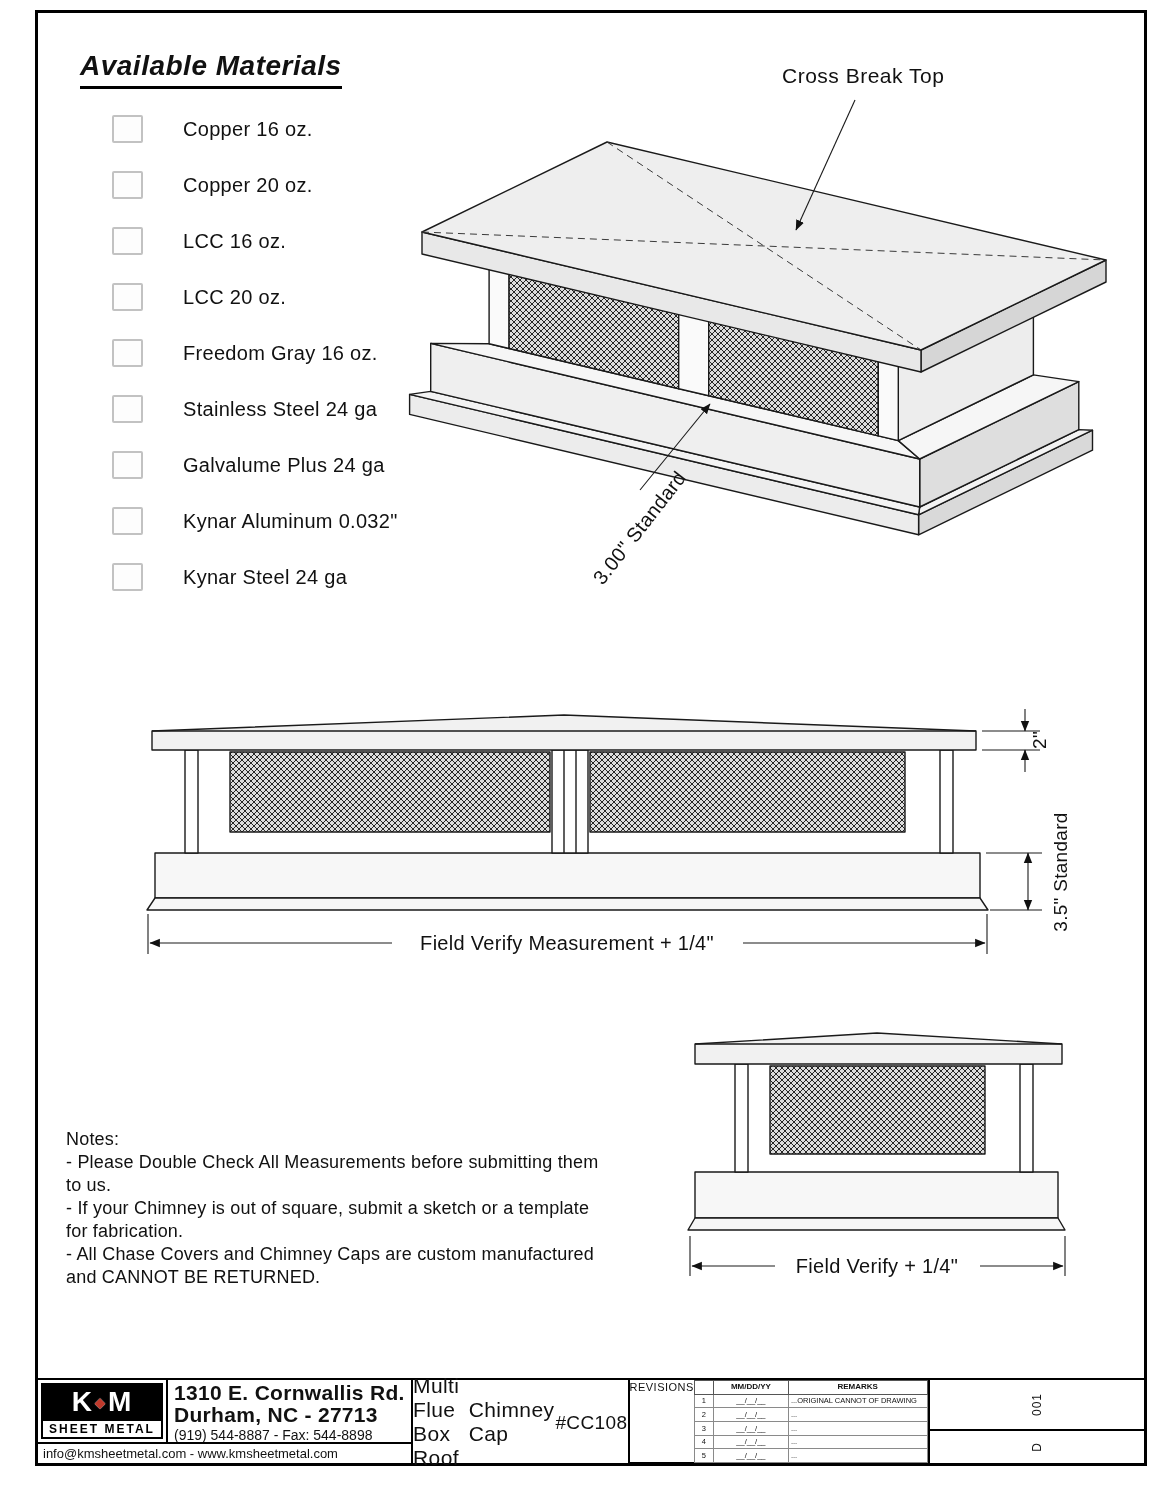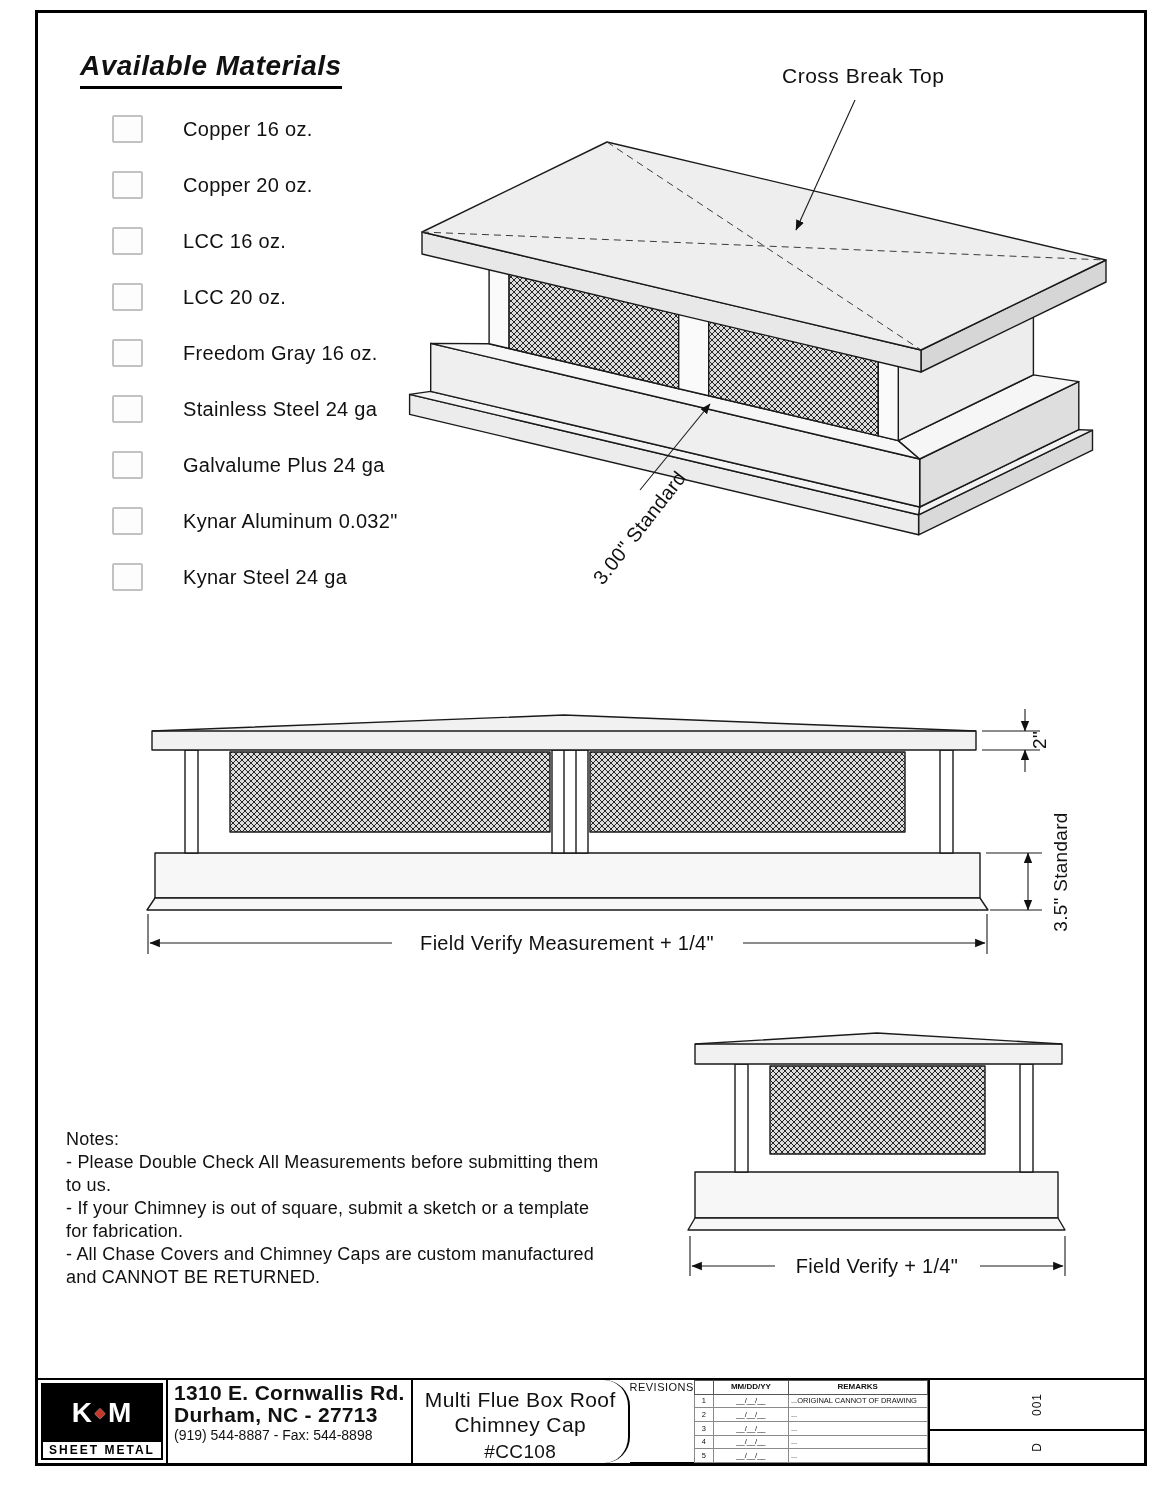--- a/index.html
+++ b/index.html
@@ -41,22 +41,22 @@
   .logo-box{border:2px solid #000;height:100%;box-sizing:border-box;display:flex;flex-direction:column;}
   .logo-top{flex:1;background:#000;color:#fff;display:flex;align-items:center;justify-content:center;
     font-weight:bold;font-size:28px;letter-spacing:1px;line-height:1;}
   .logo-diamond{color:#c0392b;font-size:13px;margin:0 2px;text-shadow:0 0 1px #fff;}
   .logo-bottom{background:#fff;color:#000;text-align:center;font-weight:bold;font-size:12px;
     letter-spacing:2px;border-top:2px solid #000;padding:1px 0;}
   .tb-address{flex:1;padding:2px 6px;box-sizing:border-box;line-height:1.05;}
   .addr1,.addr2{font-size:21px;font-weight:bold;letter-spacing:.3px;white-space:nowrap;}
   .addr-phone{font-size:14px;font-weight:normal;margin-top:2px;white-space:nowrap;}
   .tb-email{border-top:2px solid #000;font-size:13px;padding:2px 5px;white-space:nowrap;}
-  .tb-center{flex:1;border-right:2px solid #000;display:flex;flex-direction:column;align-items:center;
-    justify-content:flex-end;gap:1px;box-sizing:border-box;border-radius:26px;}
+  .tb-center{flex:1;border-right:2px solid #000;display:flex;align-items:center;
+    justify-content:flex-end;gap:1px;box-sizing:border-box;}
   .prod1,.prod2{font-size:21px;letter-spacing:.4px;}
   .prod-code{font-size:19px;letter-spacing:.4px;margin-top:3px;}
   .tb-rev{width:300px;flex:none;border-right:2px solid #000;box-sizing:border-box;display:flex;flex-direction:row;}
   .rev-title{text-align:center;font-size:11px;letter-spacing:.5px;padding:1px 0;border-bottom:1px solid #000;}
   .rev-table{width:100%;border-collapse:collapse;table-layout:fixed;}
   .rev-table td{border:1px solid #8a8a8a;font-size:7.5px;height:11px;padding:0 2px;
     overflow:hidden;white-space:nowrap;line-height:1;}
   .rev-table .rev-head td{font-size:8px;text-align:center;font-weight:bold;border-color:#555;}
   .c-num{width:14px;text-align:center;}
   .c-date{width:70px;text-align:center;}
@@ -242,20 +242,21 @@
               </div>
             <div class="logo-bottom">SHEET METAL</div>
           </div>
         </div>
         <div class="tb-address">
           <div class="addr1">1310 E. Cornwallis Rd.</div>
           <div class="addr2">Durham, NC - 27713</div>
           <div class="addr-phone">(919) 544-8887 - Fax: 544-8898</div>
         </div>
       </div>
+      <div class="tb-email">info@kmsheetmetal.com - www.kmsheetmetal.com</div>
     </div>
     <div class="tb-center">
       <div class="prod1">Multi Flue Box Roof</div>
       <div class="prod2">Chimney Cap</div>
       <div class="prod-code">#CC108</div>
     </div>
     <div class="tb-rev">
       <div class="rev-title">REVISIONS</div>
       <table class="rev-table">
         <tbody>

